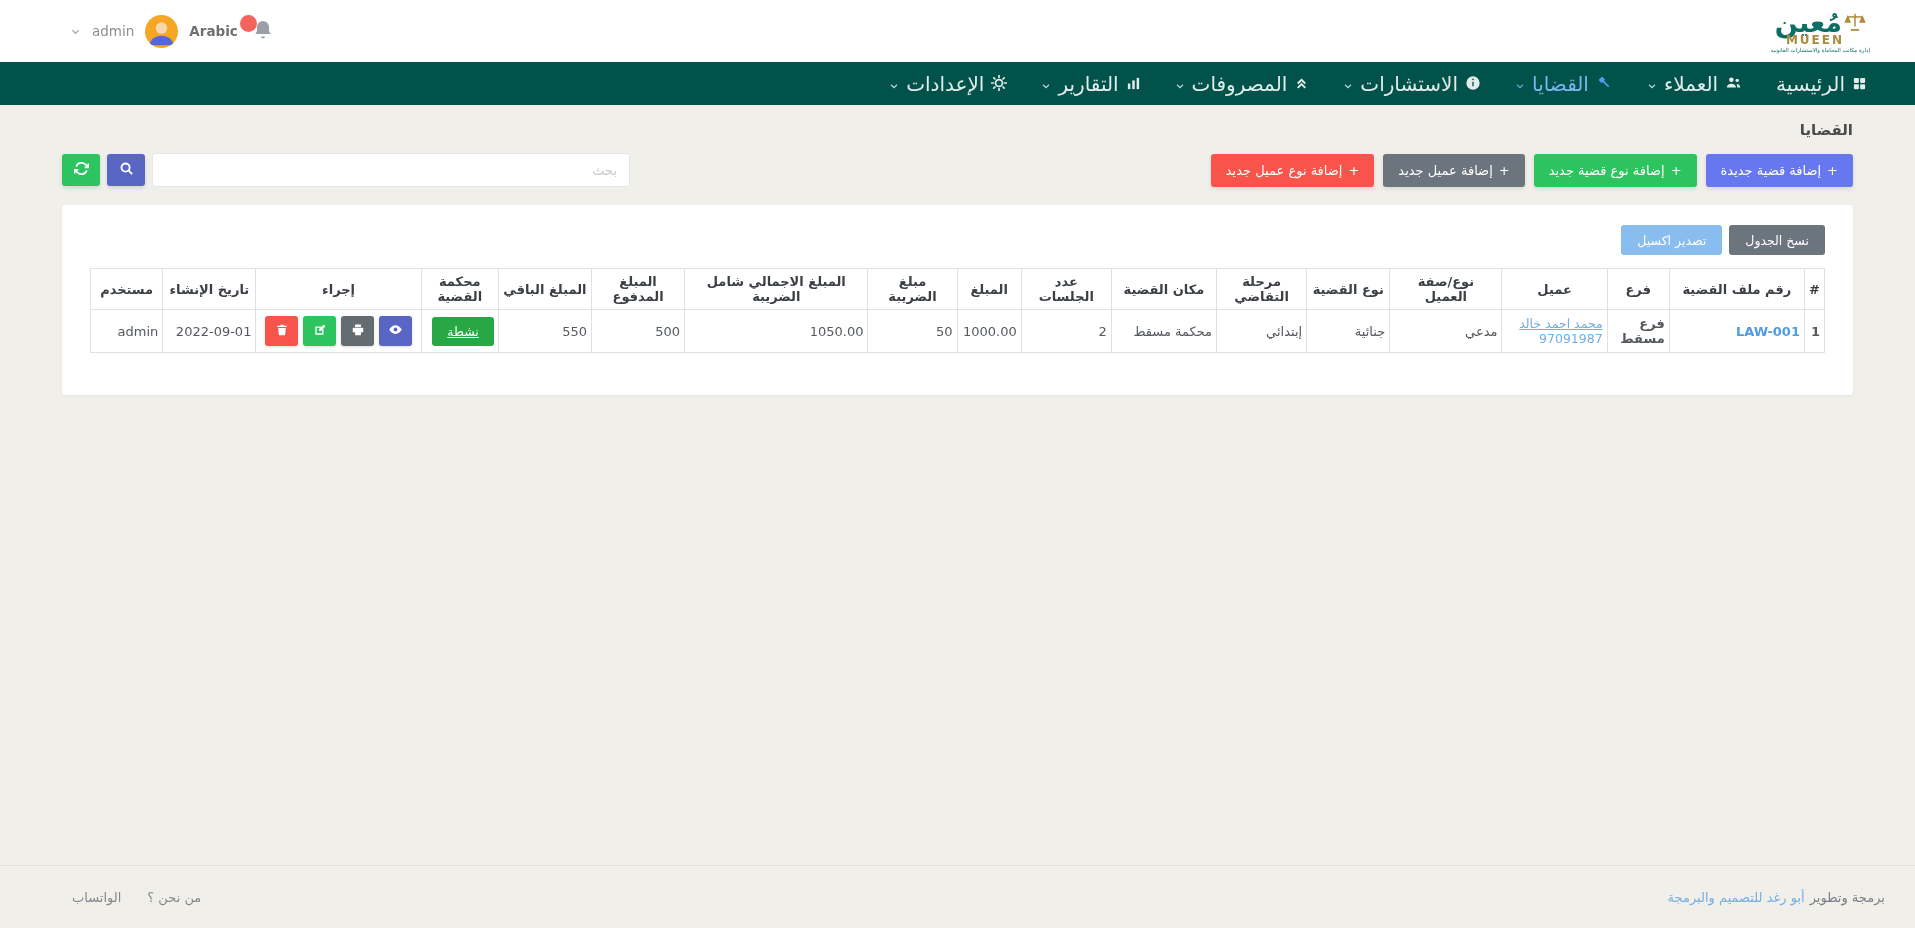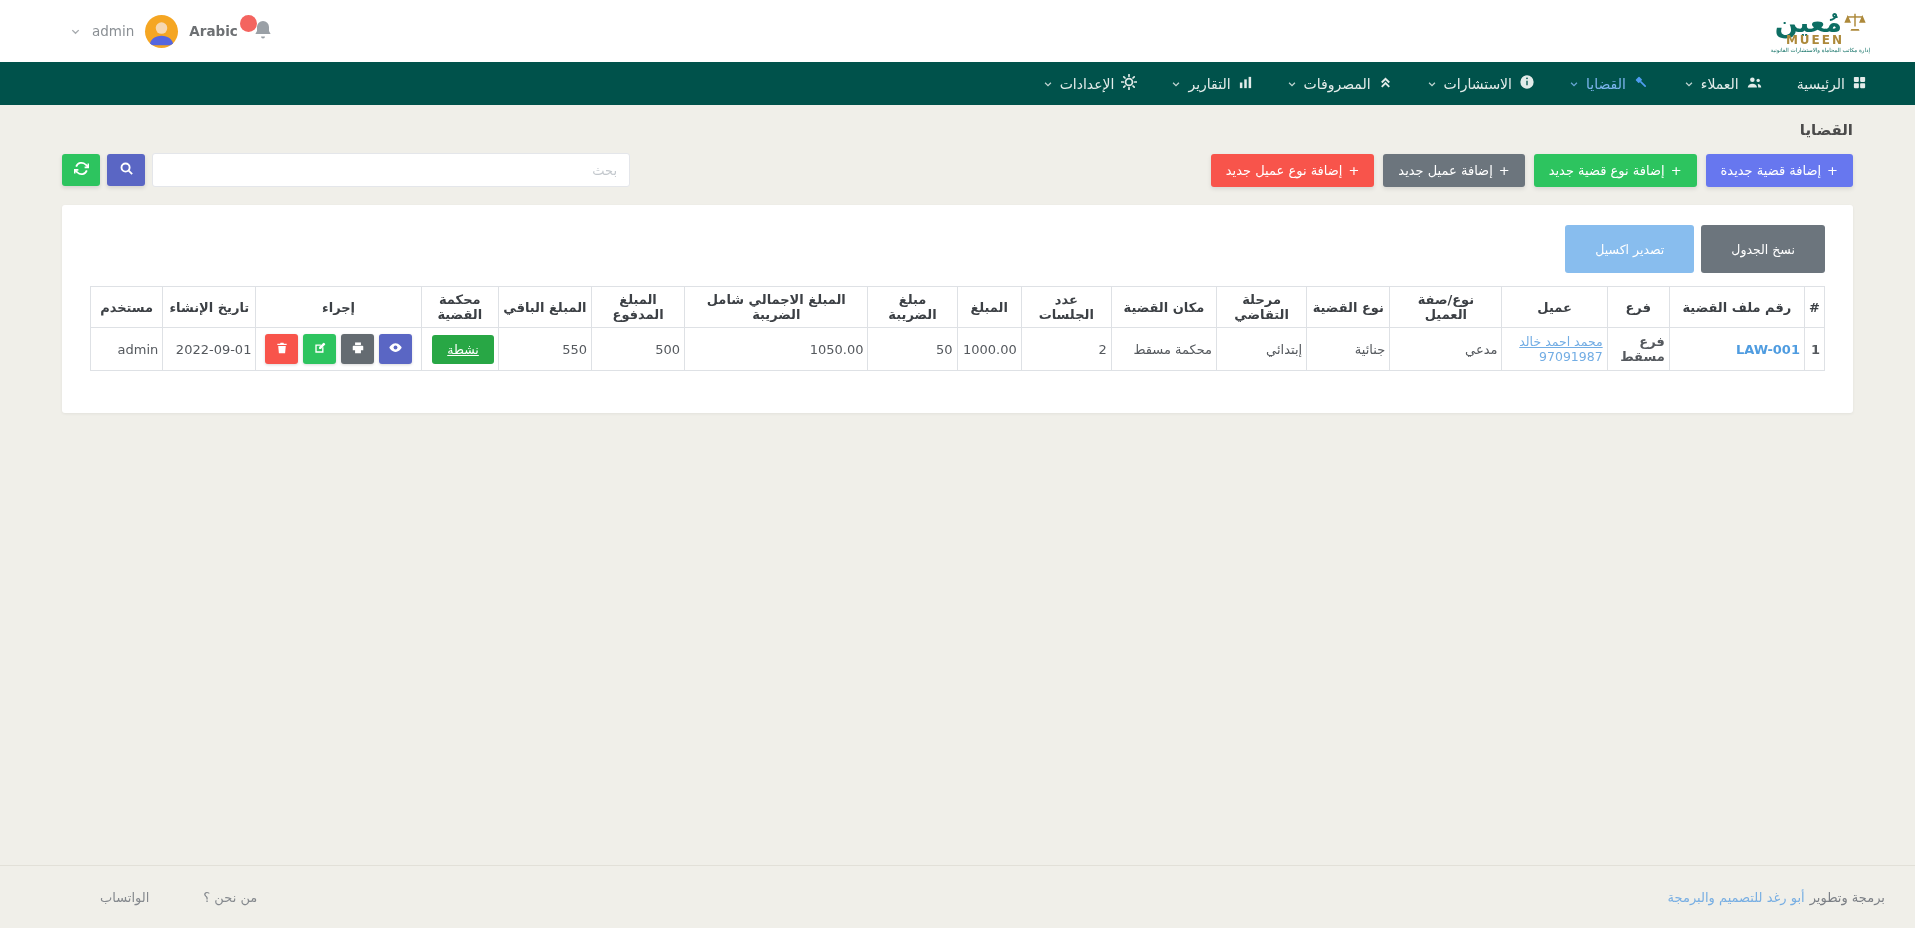--- a/index.html
+++ b/index.html
@@ -27,21 +27,21 @@
   .lang-label { font-size:13.5px; color:#6d7073; font-weight:bold;text-align:right; }
   .avatar { width:33px; height:33px; border-radius:50%; background:#f5a623; overflow:hidden; display:flex; align-items:flex-end; justify-content:center; cursor:pointer; }
   .user-name { font-size:13.5px; color:#8a8f94; }
   .caret-sm { color:#a7abaf; }
   
   .navbar {
     height:43px; background:var(--c-navbar,#00524b); flex:0 0 auto;
     display:flex; align-items:center; padding:0 48px 0 20px; gap:34px;
   }
   .nav-item { display:flex; align-items:center; gap:7px; color:var(--c-nav_text,#e3ecea);
-    font-size:14px; text-decoration:none; cursor:pointer; }
+    font-size:20px; text-decoration:none; cursor:pointer; }
   .nav-item svg { flex:0 0 auto; }
   .nav-item .caret-sm { color:inherit; opacity:.85; }
   .nav-item.active { color:var(--c-active,#7cb5ef); }
   .nav-item.active .nav-ico { color:var(--c-gavel_blue,#4f9cf0); }
   
   .content { flex:1 1 auto; padding:16px 62px 0 62px; }
   .page-title { font-size:15px; font-weight:600; color:var(--c-title,#4b4b4b); margin-bottom:14px; }
   .toolbar-row { display:flex; align-items:center; }
   .add-buttons { display:flex; gap:9px; }
   .btn { border:none; border-radius:3px; color:#fff; font-size:13px; height:33px;
@@ -57,21 +57,21 @@
   .search-input::placeholder { color:#c3c8cd; }
   .icon-btn { width:38px; height:32px; border:none; border-radius:3px; color:#fff;
     display:inline-flex; align-items:center; justify-content:center; cursor:pointer;
     box-shadow:0 2px 4px rgba(0,0,0,.12); }
   .icon-btn.indigo { background:var(--c-indigo_btn,#5a66c4); }
   .icon-btn.green { background:var(--c-success,#2dc45f); }
   
   .card { background:#fff; border-radius:3px; margin-top:18px; padding:20px 28px 42px 28px;
     box-shadow:0 1px 3px rgba(0,0,0,.06); }
   .export-row { display:flex; gap:7px; margin-bottom:13px; }
-  .btn-sm { height:48px; font-size:12.5px; padding:0 30px; box-shadow:none; }
+  .btn-sm { height:30px; font-size:12.5px; padding:0 16px; box-shadow:none; }
   .btn-info { background:var(--c-info_light,#88bdee); }
   .data-table { width:100%; border-collapse:collapse; table-layout:fixed; }
   .data-table th, .data-table td { border:1px solid #dee1e5; vertical-align:middle; }
   .data-table th { font-size:13px; font-weight:bold; color:#3c4045; padding:5px 4px; }
   .data-table td { font-size:13px; color:#55595e; padding:6px 4px; }
   .cell-bold { font-weight:bold; color:#3c4045; }
   a.file-link { color:var(--c-link,#4f9ce0); font-weight:bold; text-decoration:none; }
   a.client-link { color:var(--c-link_light,#72ade4); text-decoration:underline; font-size:12.5px; }
   .client-phone { color:var(--c-link_light,#72ade4); font-size:12.5px; }
   .status-badge { display:inline-block; background:var(--c-badge,#28a745); color:#fff;
@@ -83,21 +83,21 @@
   .act-view { background:var(--c-indigo_btn,#5a66c4); }
   .act-print { background:var(--c-print_gray,#646b71); }
   .act-edit { background:var(--c-success,#2dc45f); }
   .act-delete { background:var(--c-danger,#f8544b); }
   
   .footer { flex:0 0 auto; height:63px; border-top:1px solid #e2e0d8;
     display:flex; align-items:center; padding:0 30px 0 72px; font-size:13px; color:#7b7f85; }
   .credit { display:flex; gap:5px; }
   .credit a { color:var(--c-footer_link,#77aee3); text-decoration:none; cursor:pointer; }
   .footer-links { margin-inline-start:auto; display:flex; gap:26px; }
-  .footer-links span { cursor:pointer; color:#84888d;margin-left:28px; }
+  .footer-links span { cursor:pointer; color:#84888d; }
 </style>
 </head>
 <body>
 
 <header class="topbar">
   <div class="brand">
     <div class="brand-top">
       <span>
         <svg width="22" height="22" viewBox="0 0 24 24" fill="none" stroke="#ad893a" stroke-width="1.6">
           <line x1="12" y1="3" x2="12" y2="17"></line>

